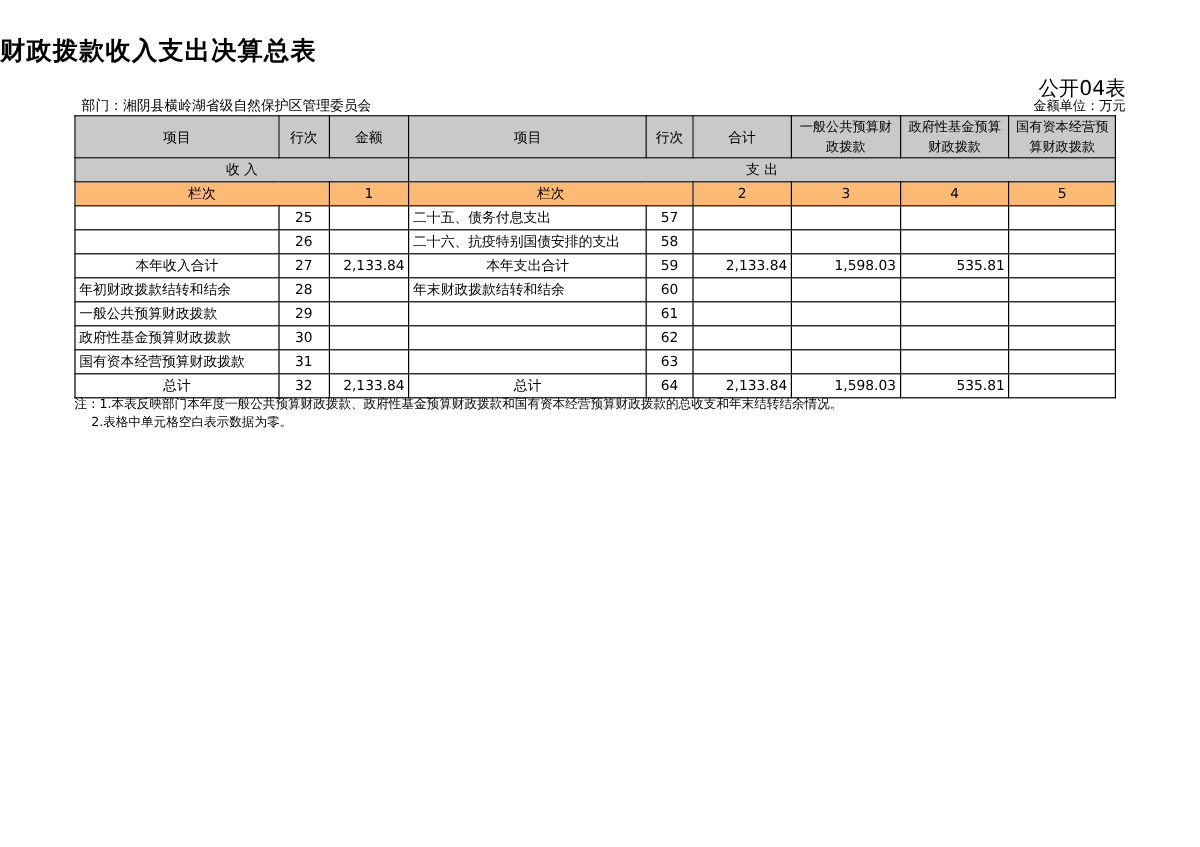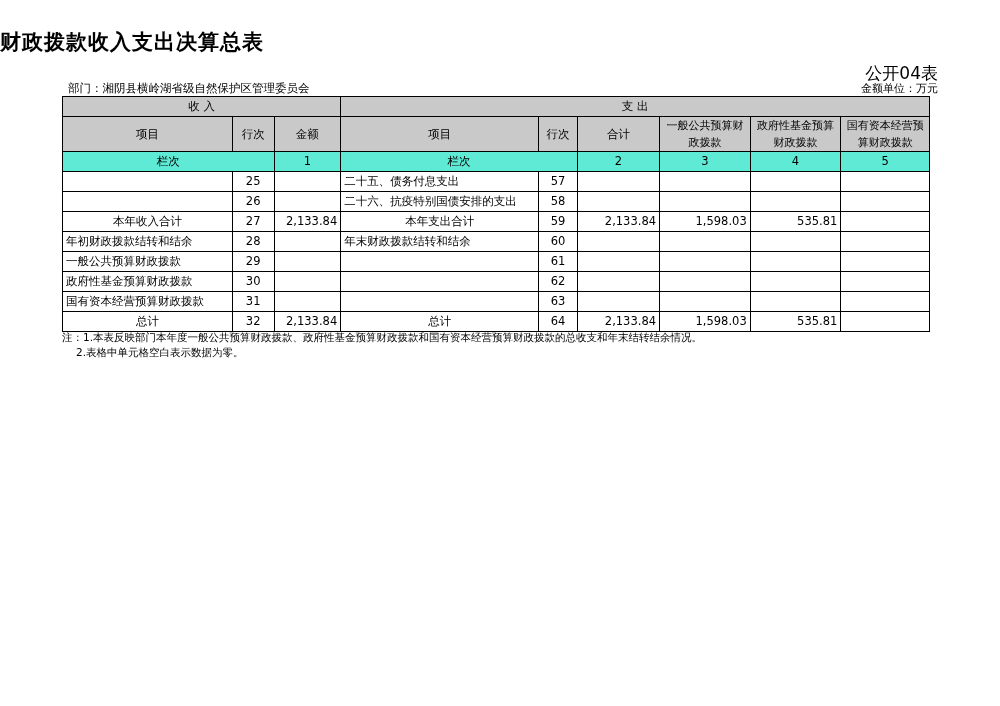--- a/index.html
+++ b/index.html
@@ -70,21 +70,21 @@
     line-height: 17px;
     vertical-align: middle;
     overflow: hidden;
   }
   .hdr {
     background: #c9c9c9;
     text-align: center;
     font-weight: normal;
   }
   .hdr-sub {
-    background: #5eead4;
+    background: #fdba74;
     text-align: center;
   }
   .c { text-align: center; }
   .r { text-align: right; padding-right: 5px; }
   .l { text-align: left; padding-left: 5px; }
   .num { font-family: "DejaVu Sans", sans-serif; }
   .two-line {
     line-height: 13px;
     font-size: 11px;
   }
@@ -118,36 +118,36 @@
       <col style="width:40px">
       <col style="width:64px">
       <col style="width:190px">
       <col style="width:37px">
       <col style="width:79px">
       <col style="width:87px">
       <col style="width:87px">
       <col style="width:85px">
     </colgroup>
     <tbody>
-      <tr>
-        <td class="hdr" colspan="3">收        入</td>
-        <td class="hdr" colspan="6">支        出</td>
-      </tr>
       <tr style="height:32px">
         <td class="hdr" style="height:32px">项目</td>
         <td class="hdr" style="height:32px">行次</td>
         <td class="hdr" style="height:32px">金额</td>
         <td class="hdr" style="height:32px">项目</td>
         <td class="hdr" style="height:32px">行次</td>
         <td class="hdr" style="height:32px">合计</td>
         <td class="hdr two-line" style="height:32px">一般公共预算财政拨款</td>
         <td class="hdr two-line" style="height:32px">政府性基金预算财政拨款</td>
         <td class="hdr two-line" style="height:32px">国有资本经营预算财政拨款</td>
       </tr>
       <tr>
+        <td class="hdr" colspan="3">收        入</td>
+        <td class="hdr" colspan="6">支        出</td>
+      </tr>
+      <tr>
         <td class="hdr-sub" colspan="2">栏次</td>
         <td class="hdr-sub">1</td>
         <td class="hdr-sub" colspan="2">栏次</td>
         <td class="hdr-sub">2</td>
         <td class="hdr-sub">3</td>
         <td class="hdr-sub">4</td>
         <td class="hdr-sub">5</td>
       </tr>
 
       <tr>

